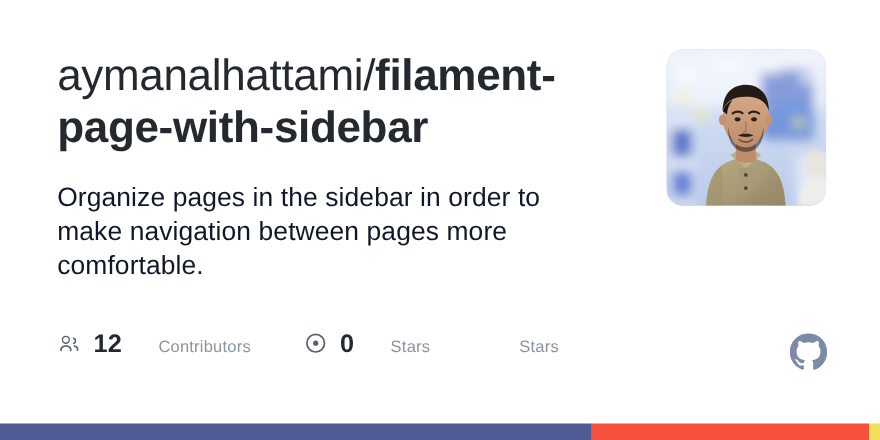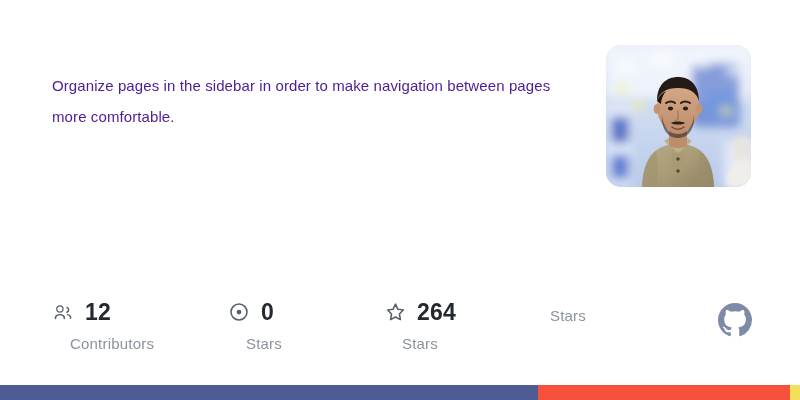--- a/index.html
+++ b/index.html
@@ -28,36 +28,36 @@
     word-break:break-word;
   }
   .title .owner { font-weight:400; }
   .title .slash  { font-weight:400; }
   .title .repo   { font-weight:700; }
 
   
   .description {
     margin-top:24px;
     width:500px;
-    font-size:15px;
+    font-size:24px;
     line-height:31px;
-    color:#4c1d95;
+    color:#0f172a;
     font-weight:400;
     letter-spacing:0.1px;
   }
 
   
   .stats {
     position:absolute;
     left:52px;
     top:298px;
     display:flex;
     align-items:flex-start;
   }
-  .stat { display:flex; flex-direction:column; }
+  .stat { display:flex; flex-direction:row; }
   .stat + .stat { margin-left:48px; }
   .stat-top {
     display:flex;
     align-items:center;
     height:28px;
   }
   .stat-icon {
     width:22px; height:22px;
     display:inline-flex;
     align-items:center;
@@ -69,21 +69,21 @@
   .stat-value {
     margin-left:11px;
     font-size:23px;
     font-weight:600;
     color:#24292f;
     letter-spacing:0.2px;
     line-height:1;
   }
   .stat-label {
     margin-top:9px;
-    margin-left:18px;
+    margin-left:33px;
     font-size:15px;
     color:#8b949e;
     letter-spacing:0.2px;
     white-space:nowrap;
   }
   .stat.contributors { min-width:128px; }
   .stat.issues       { min-width:108px; }
   .stat.stars        { min-width:100px; }
 
   
@@ -117,20 +117,23 @@
     height:15px;
     display:flex;
   }
   .lang-seg { height:100%; }
 </style>
 </head>
 <body>
 
 <div class="card">
 
+  <h1 class="title">
+    <span class="owner">aymanalhattami</span><span class="slash">/</span><span class="repo">filament-page-with-sidebar</span>
+  </h1>
 
   <p class="description">Organize pages in the sidebar in order to make navigation between pages more comfortable.</p>
 
   <div class="stats">
 
     <div class="stat contributors">
       <div class="stat-top">
         <span class="stat-icon">
           <svg viewBox="0 0 16 16" width="20" height="20" fill="currentColor" aria-hidden="true">
             <path d="M5.5 3.5a2 2 0 1 0 0 4 2 2 0 0 0 0-4ZM2.5 5.5a3 3 0 1 1 6 0 3 3 0 0 1-6 0ZM5.5 9.5c-1.2 0-2.2.35-2.92.86C1.86 10.87 1.4 11.6 1.4 12.3v.95a.6.6 0 0 0 1.2 0v-.95c0-.24.2-.63.72-1 .52-.37 1.3-.65 2.18-.65s1.66.28 2.18.65c.52.37.72.76.72 1v.95a.6.6 0 0 0 1.2 0v-.95c0-.7-.46-1.43-1.18-1.94-.72-.51-1.72-.86-2.92-.86Z"></path>
@@ -148,31 +151,20 @@
           <svg viewBox="0 0 16 16" width="20" height="20" aria-hidden="true">
             <circle cx="8" cy="8" r="6.4" fill="none" stroke="currentColor" stroke-width="1.25"></circle>
             <circle cx="8" cy="8" r="1.9" fill="currentColor"></circle>
           </svg>
         </span>
         <span class="stat-value">0</span>
       </div>
       <span class="stat-label">Stars</span>
     </div>
 
-    <div class="stat stars">
-      <div class="stat-top">
-        <span class="stat-icon">
-          <svg viewBox="0 0 16 16" width="21" height="21" aria-hidden="true">
-            <path d="M8 1.6l1.86 3.96 4.14.58-3 2.99.72 4.27L8 11.38l-3.72 2.02.72-4.27-3-2.99 4.14-.58L8 1.6Z" fill="none" stroke="currentColor" stroke-width="1.2" stroke-linejoin="round"></path>
-          </svg>
-        </span>
-        <span class="stat-value">264</span>
-      </div>
-      <span class="stat-label">Stars</span>
-    </div>
 
     <div class="stat forks">
       <span class="stat-label">Stars</span>
     </div>
 
   </div>
 
   <div class="avatar">
     <svg viewBox="0 0 145 142" preserveAspectRatio="xMidYMid slice" aria-hidden="true">
       <defs>

